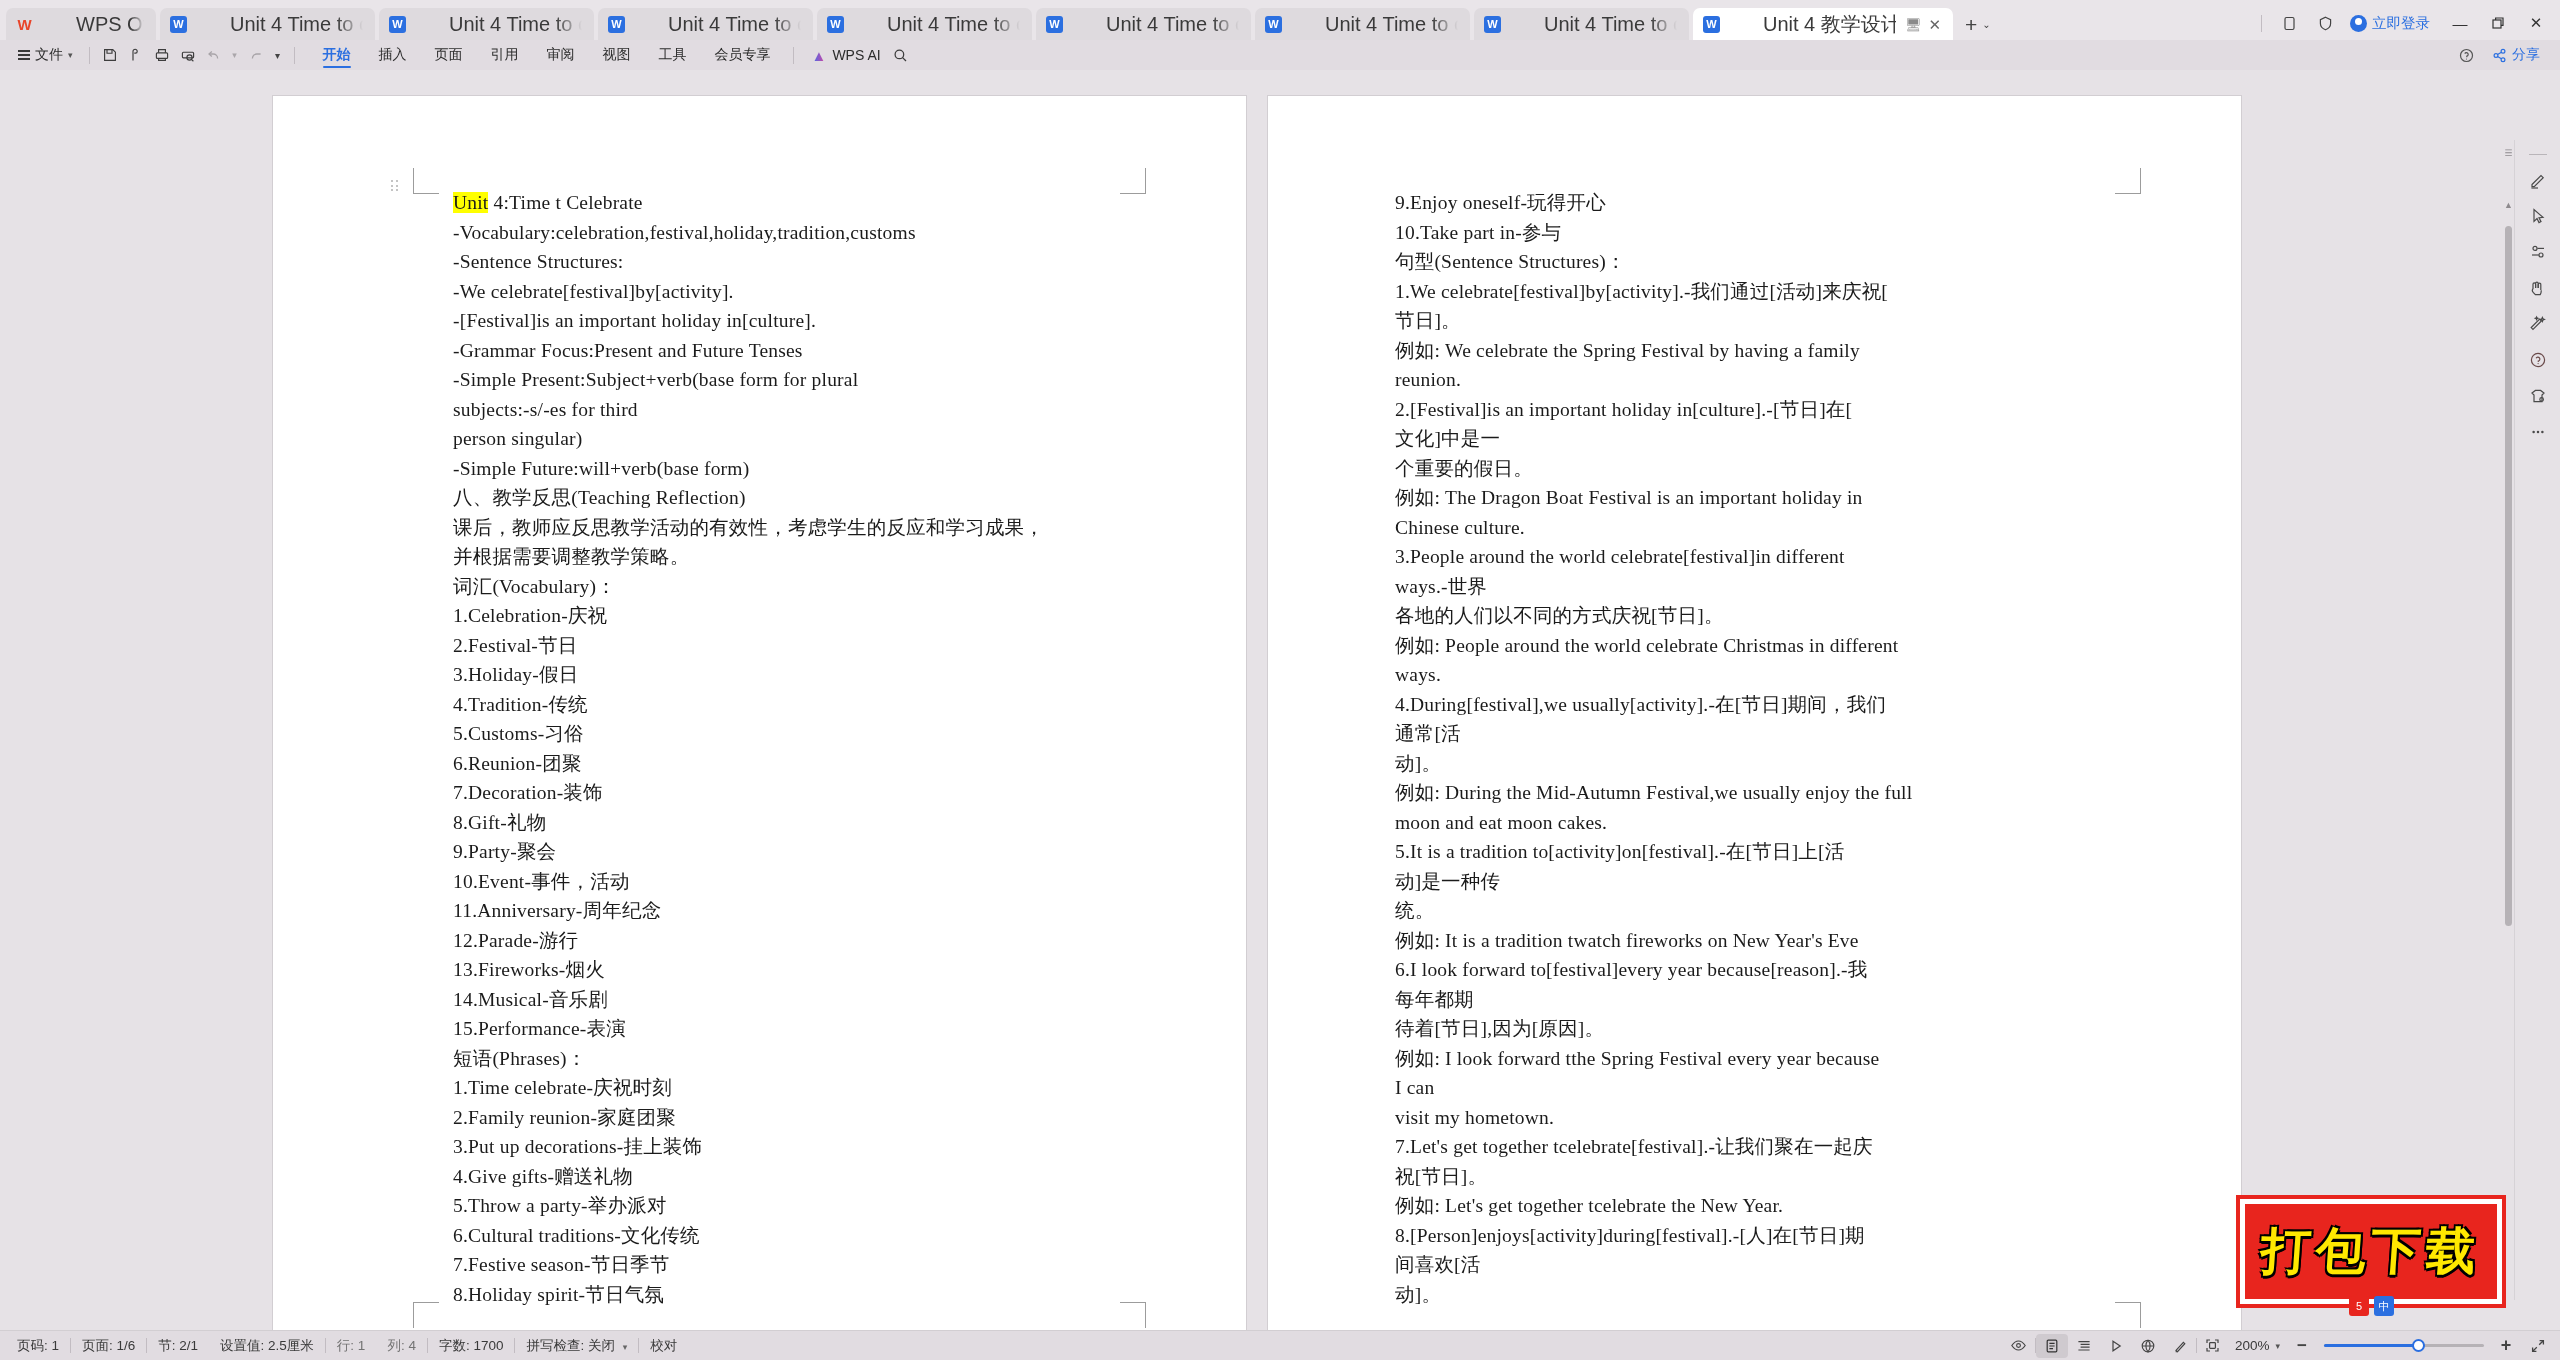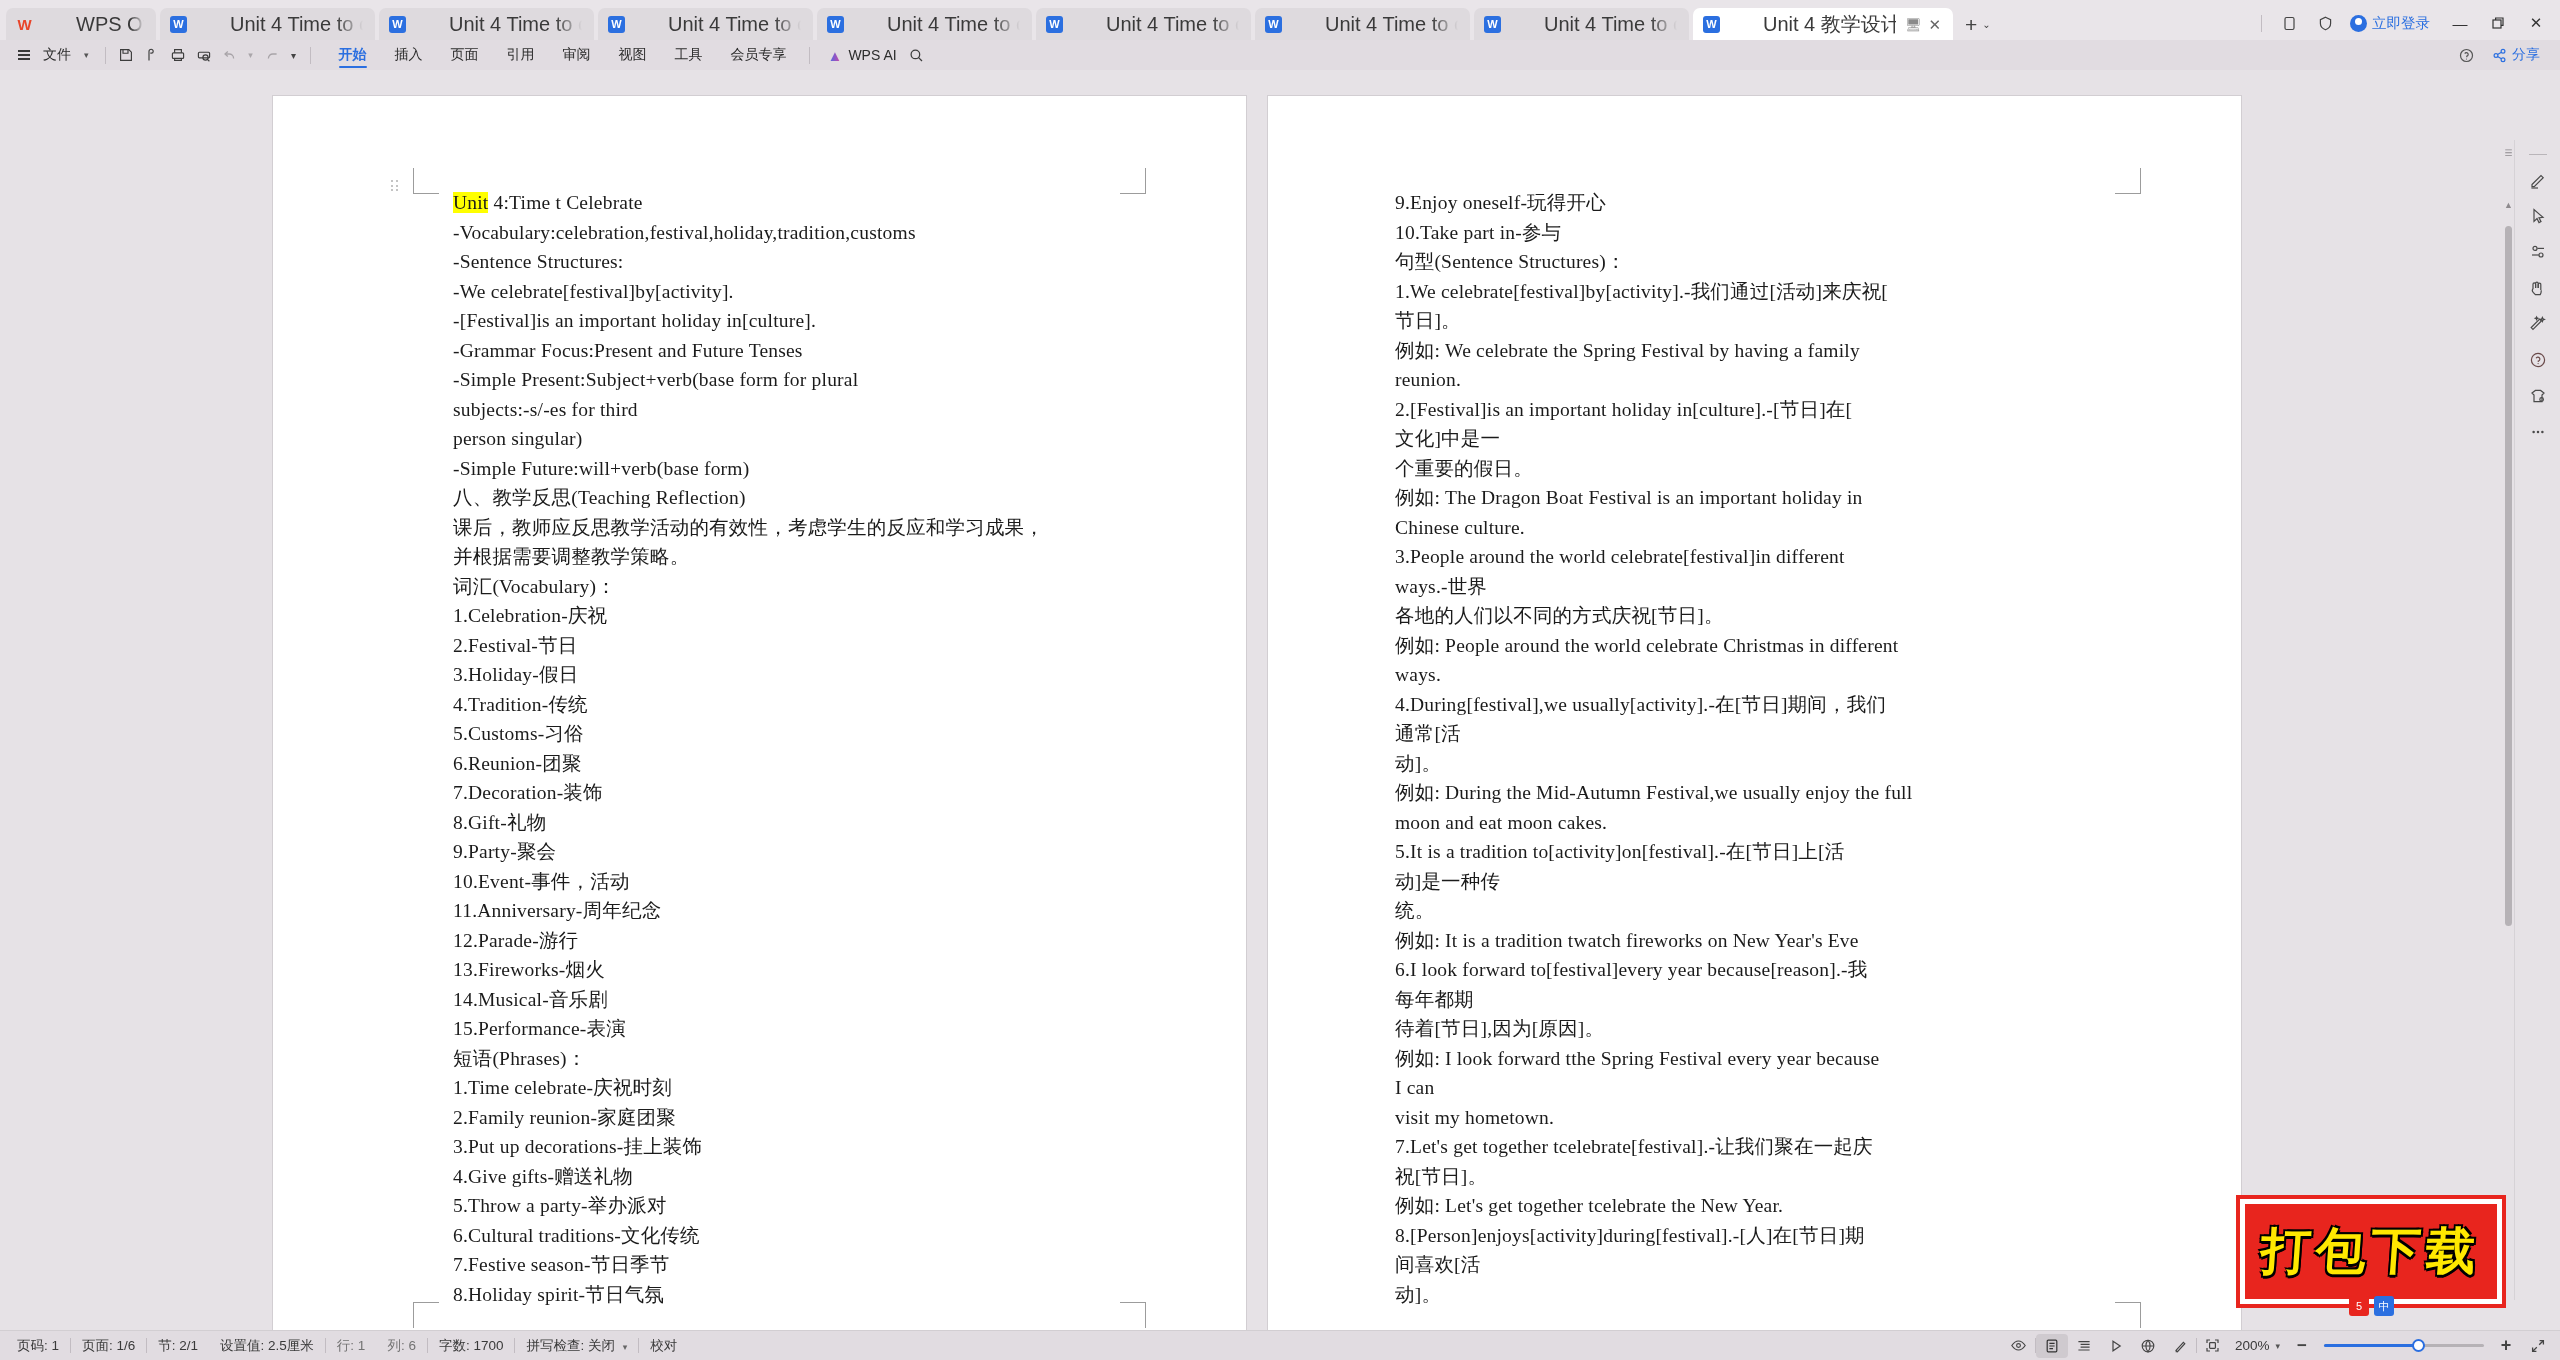--- a/index.html
+++ b/index.html
@@ -88,21 +88,21 @@
 
   
   .ribbon {
     height: 30px;
     background: #e1dce1;
     display: flex;
     align-items: center;
     padding-left: 10px;
     position: relative;
   }
-  .file-menu { display:flex; align-items:center; gap:13px; padding:0 8px; font-size:14px; color:#2c2c2c;text-align:right;}
+  .file-menu { display:flex; align-items:center; gap:5px; padding:0 8px; font-size:14px; color:#2c2c2c;text-align:right;}
   .hamb { display:inline-flex; flex-direction:column; gap:2.5px; }
   .hamb i { display:block; width:12px; height:1.4px; background:#3a3a3a;}
   .vsep { width:1px; height:17px; background:#c2bcc2; margin:0 8px; }
   .qicons { display:flex; align-items:center; gap:2px; }
   .qi { width:24px;height:22px;display:flex;align-items:center;justify-content:center;color:#444; }
   .qi.dim { color:#aaa6aa; }
   .menus { display:flex; align-items:center; margin-left:6px;justify-content:flex-end; }
   .menu-item {
     font-size: 14px; color:#2c2c2c; padding: 0 14px; height:30px;
     display:flex;align-items:center; position:relative;
@@ -527,21 +527,21 @@
 
 <div class="status">
   <div class="st-item">页码: 1</div>
   <div class="st-sep"></div>
   <div class="st-item">页面: 1/6</div>
   <div class="st-sep"></div>
   <div class="st-item">节: 2/1</div>
   <div class="st-item">设置值: 2.5厘米</div>
   <div class="st-sep"></div>
   <div class="st-item blue">行: 1</div>
-  <div class="st-item blue">列: 6</div>
+  <div class="st-item blue">列: 4</div>
   <div class="st-sep"></div>
   <div class="st-item">字数: 1700</div>
   <div class="st-sep"></div>
   <div class="st-item">
     <span>拼写检查: 关闭</span>
     <span style="font-size:9px;margin-left:4px;color:#666">▾</span>
   </div>
   <div class="st-sep"></div>
   <div class="st-item">校对</div>
 

